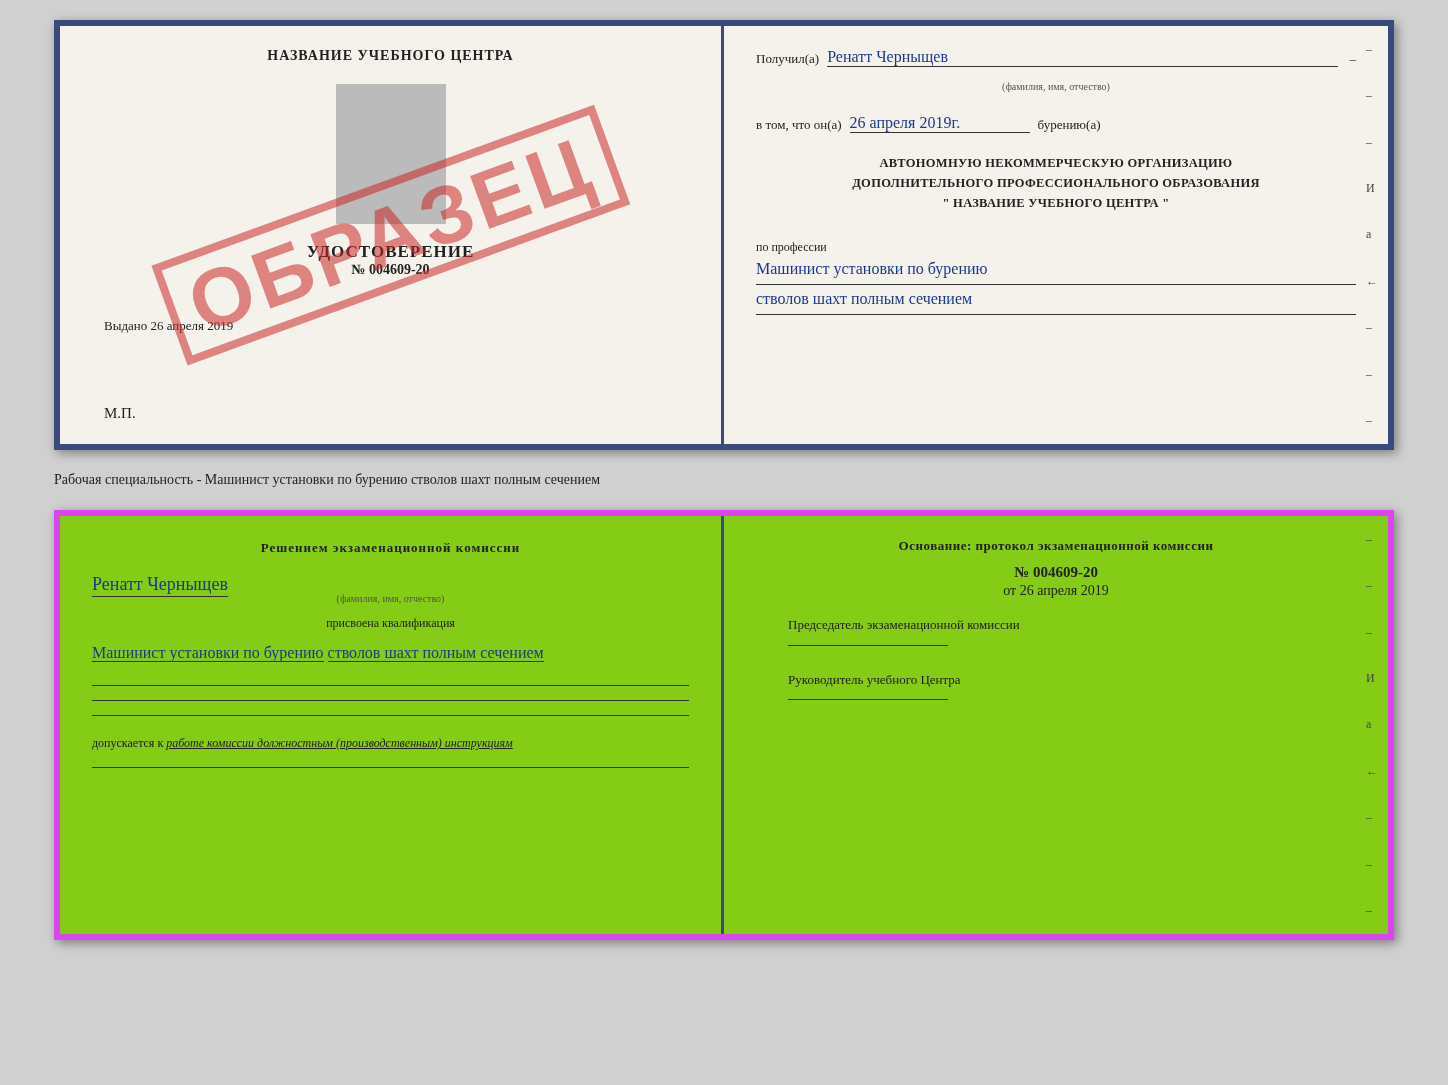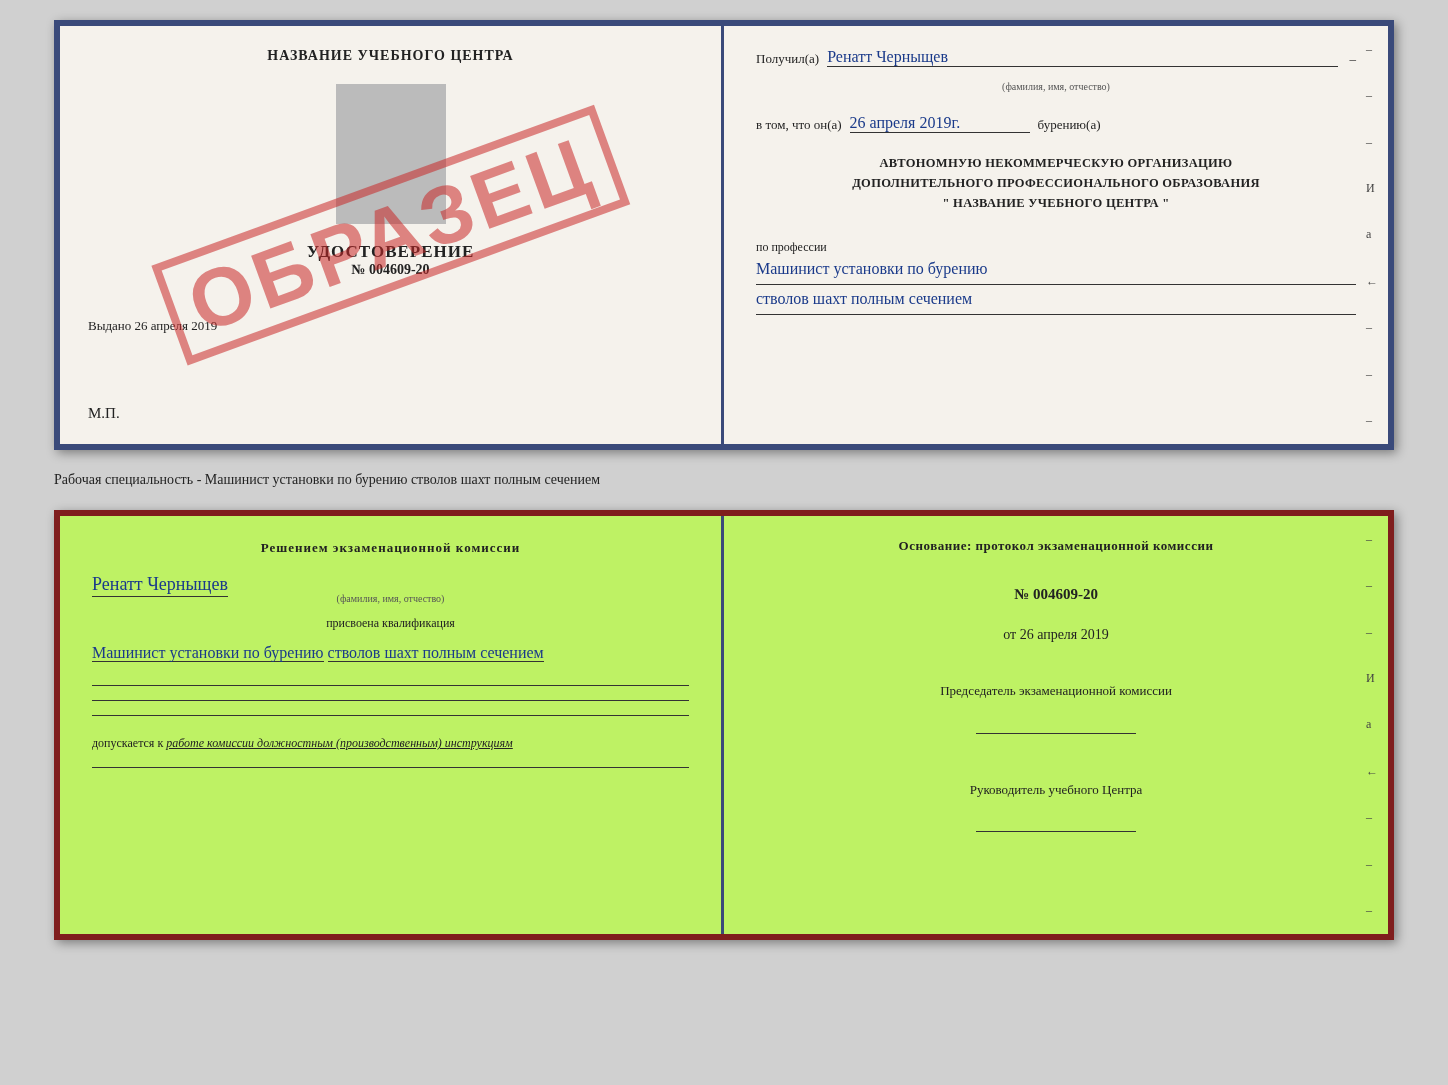--- a/index.html
+++ b/index.html
@@ -29,21 +29,21 @@
       height: 430px;
       border: 6px solid #3a4a7a;
       background: #f5f2ec;
       position: relative;
       box-shadow: 3px 3px 10px rgba(0,0,0,0.4);
     }
 
     .cert-left {
       width: 50%;
       border-right: 3px solid #3a4a7a;
-      padding: 22px 28px;
+      padding: 22px 44px;
       display: flex;
       flex-direction: column;
       align-items: center;
       position: relative;
       overflow: hidden;
     }
 
     .cert-right {
       width: 50%;
       padding: 22px 32px;
@@ -194,44 +194,43 @@
       color: #222;
       padding: 4px 0;
       align-self: flex-start;
     }
 
     
     .bottom-book {
       display: flex;
       width: 100%;
       height: 430px;
-      border: 6px solid #7f1d1d;
-      background: #bef264;
+      border: 6px solid #d946ef;
+      background: #84cc16;
       position: relative;
       box-shadow: 3px 3px 10px rgba(0,0,0,0.4);
     }
 
     .bottom-left {
       width: 50%;
       border-right: 3px solid #3a4a7a;
       padding: 22px 32px;
       display: flex;
       flex-direction: column;
       gap: 8px;
       position: relative;
     }
 
     .bottom-right {
       width: 50%;
-      padding: 22px 20px;
-      display: flex;
-      flex-direction: column;
-      gap: 24px;
-      position: relative;
-      align-items: center;
+      padding: 22px 64px;
+      display: flex;
+      flex-direction: column;
+      gap: 2px;
+      position: relative;
     }
 
     .bottom-title {
       font-size: 13px;
       font-weight: bold;
       text-align: center;
       letter-spacing: 1px;
       color: #222;
       line-height: 1.5;
     }

